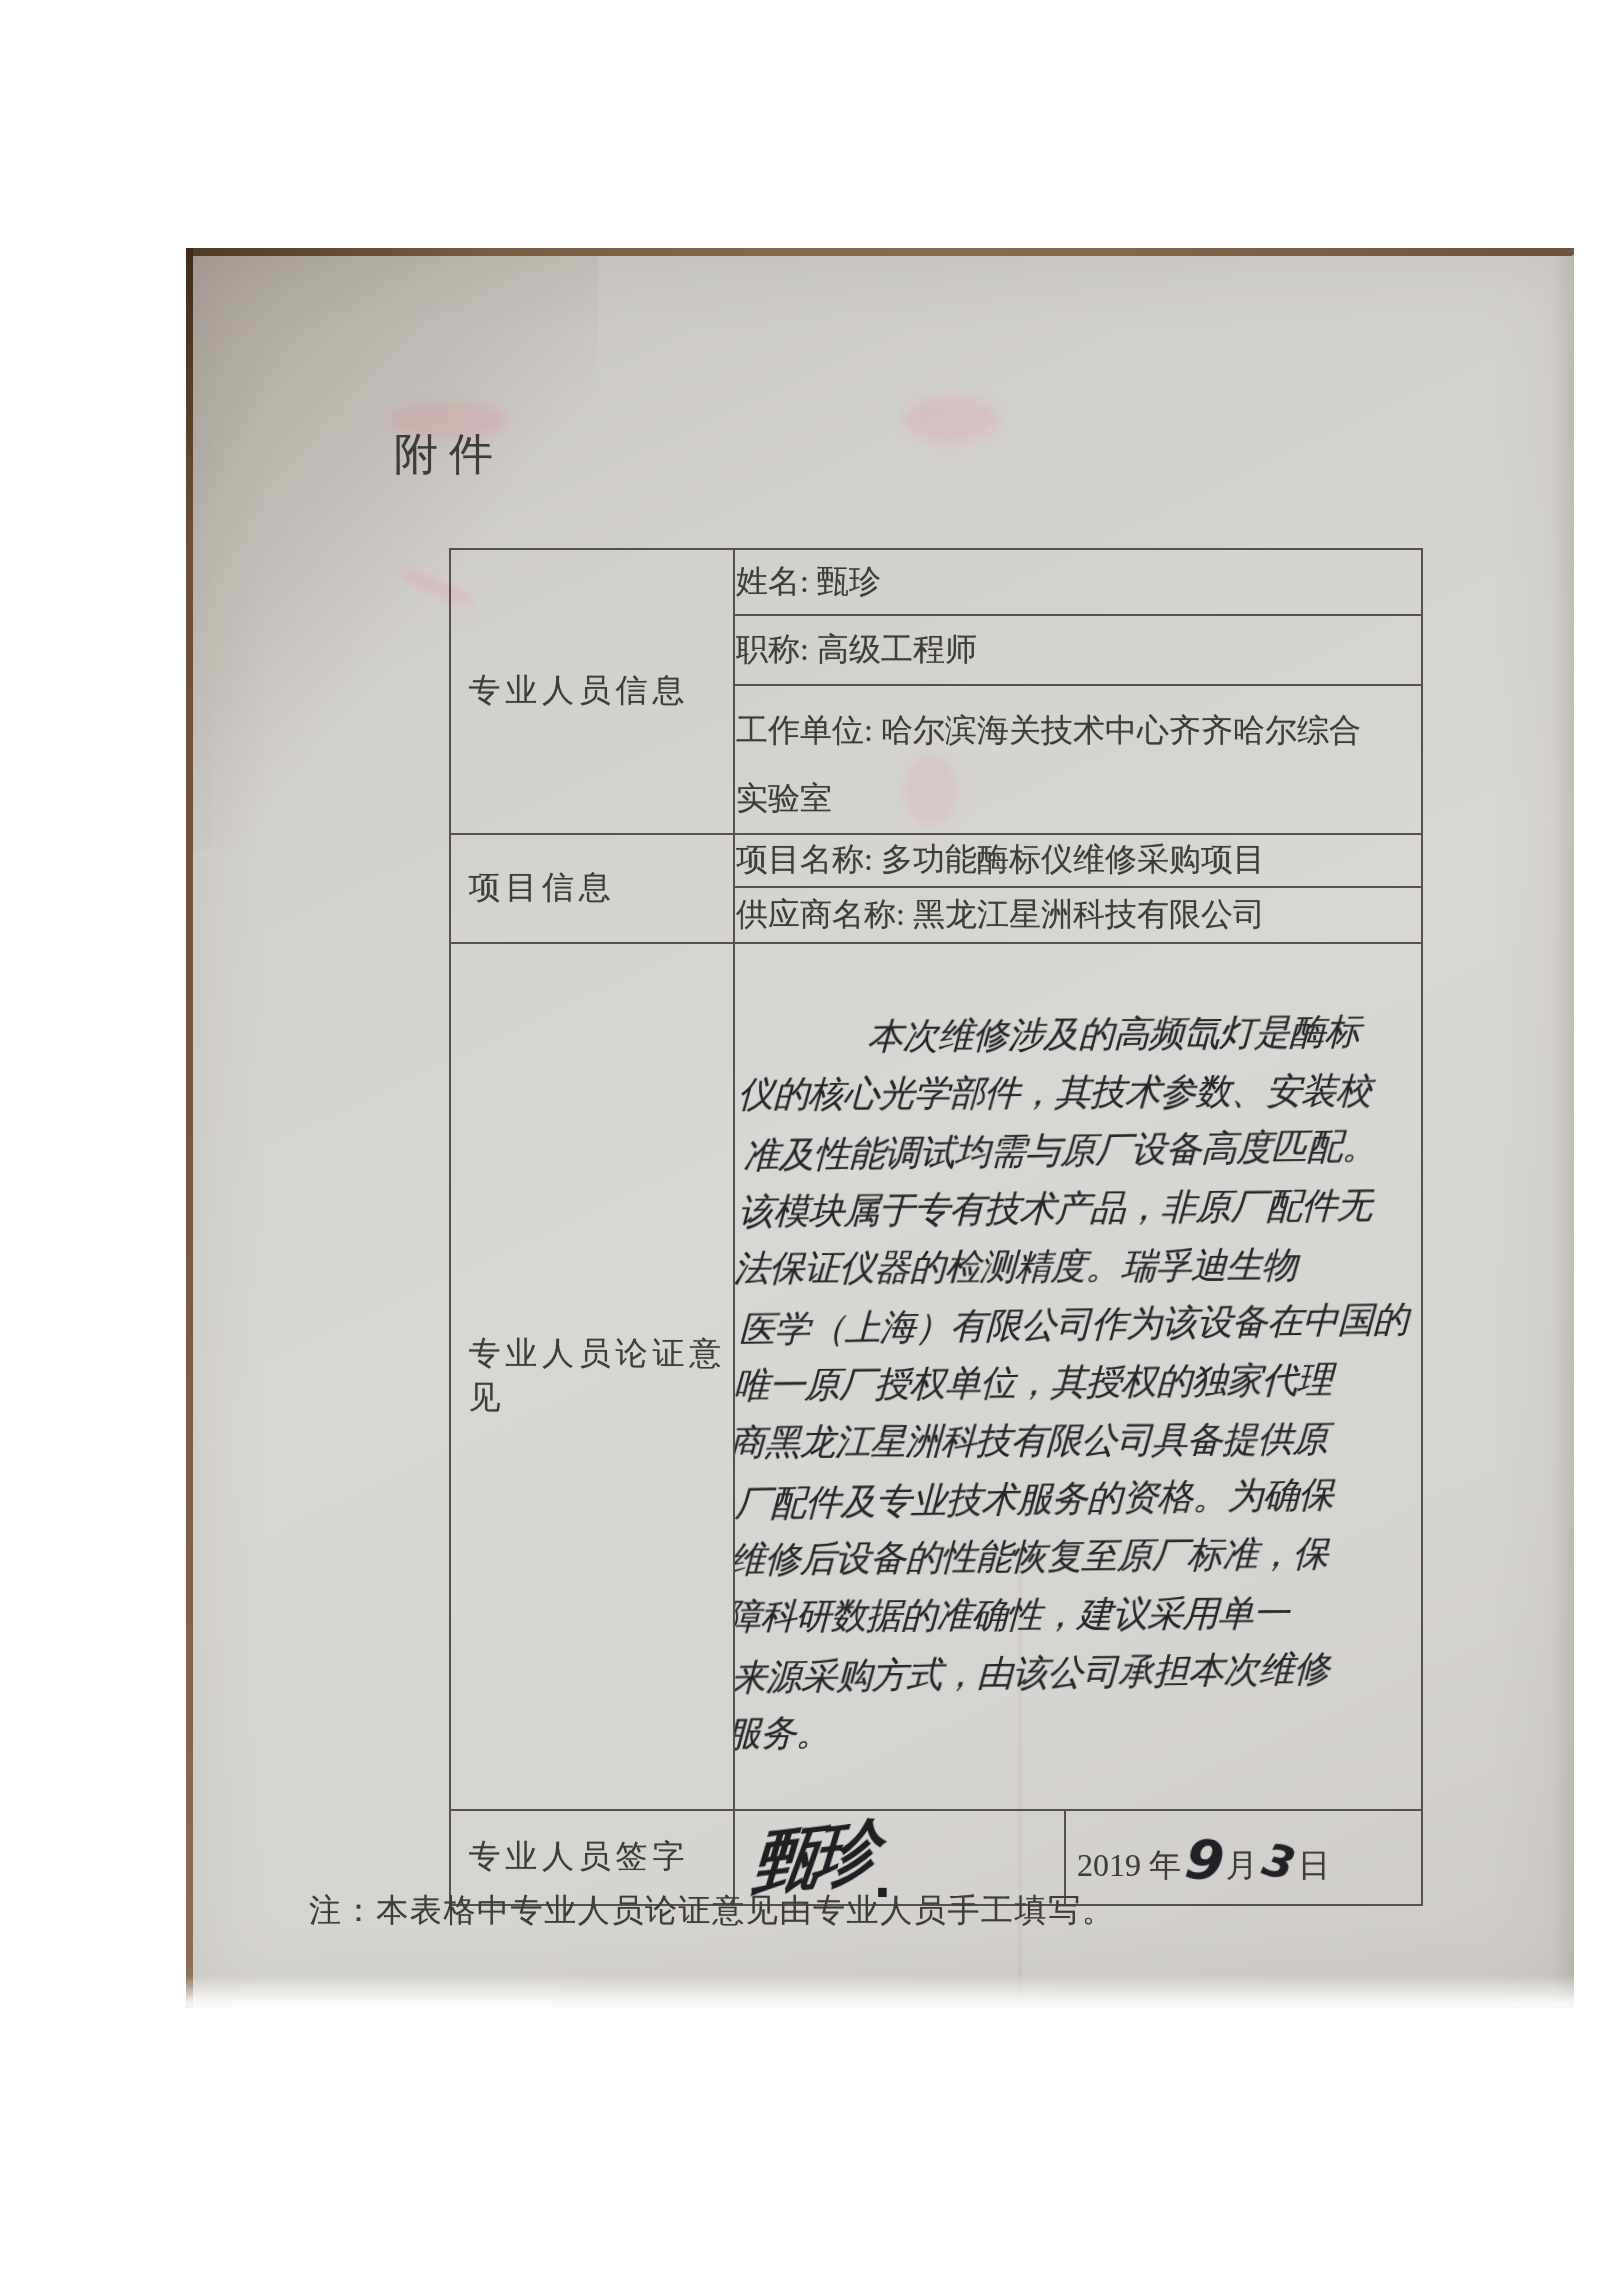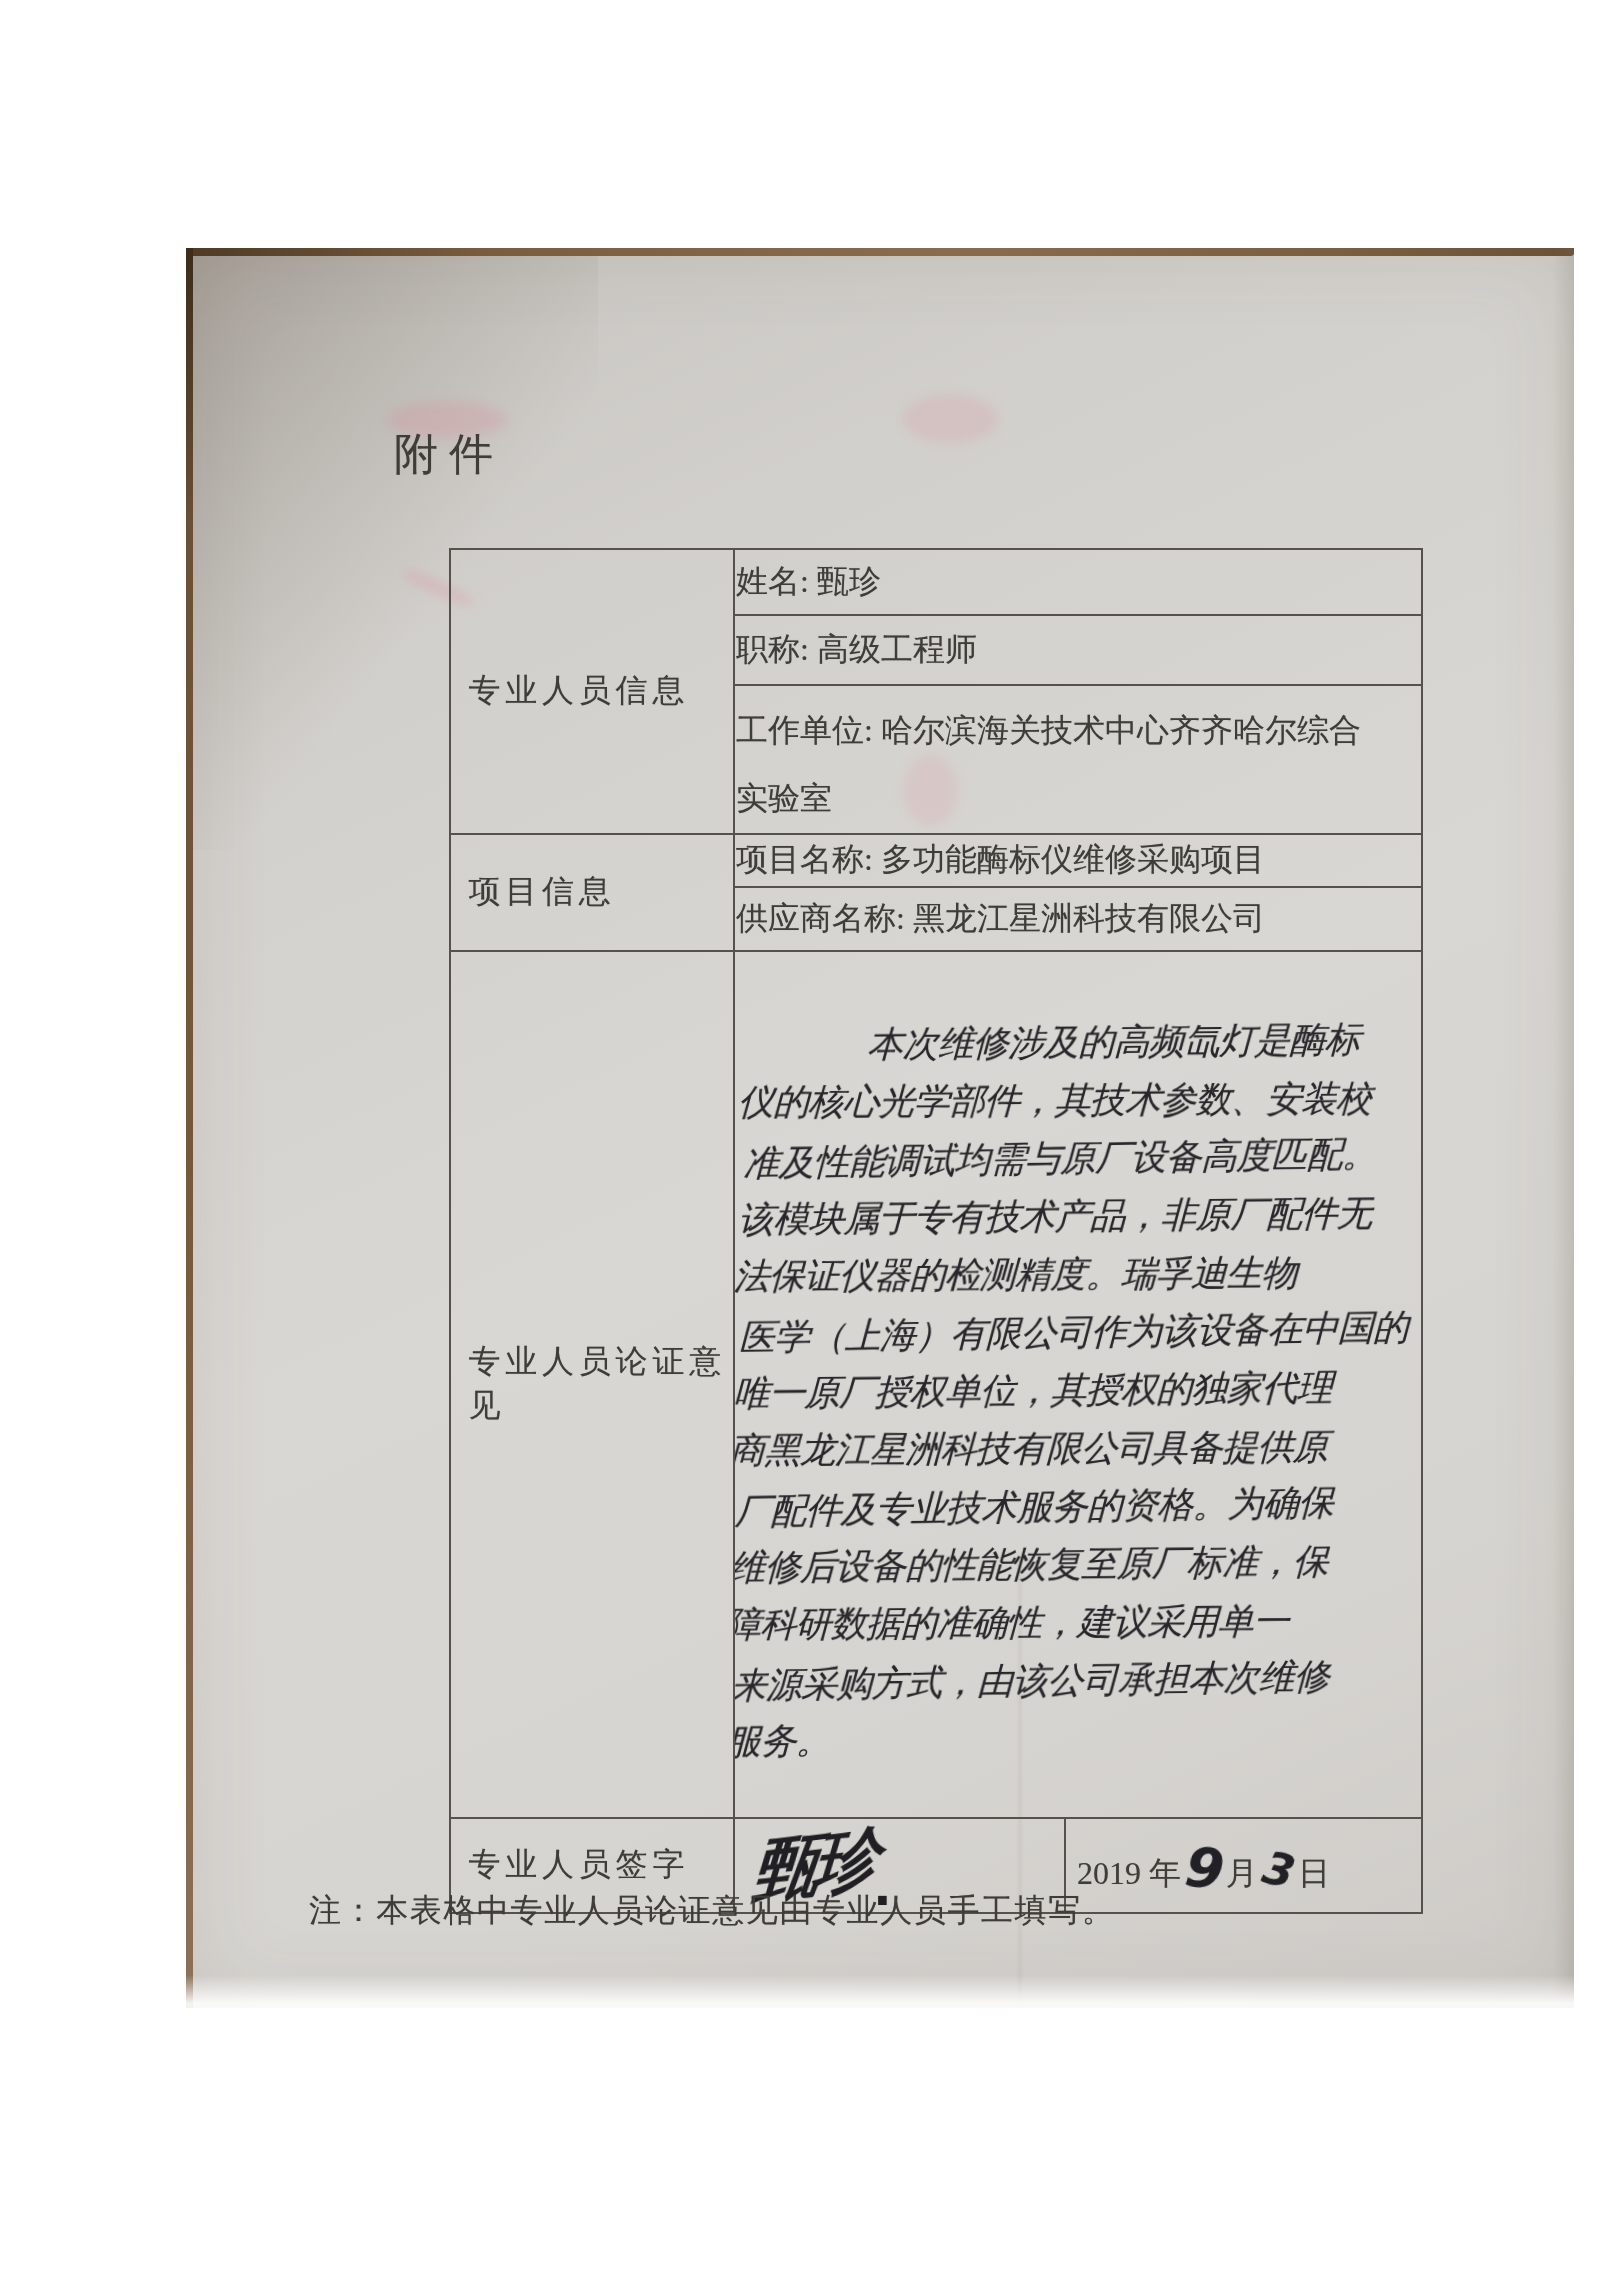--- a/index.html
+++ b/index.html
@@ -141,21 +141,21 @@
     <tr style="height:135px">
       <td class="val val-multi" colspan="2">
         <div>工作单位: 哈尔滨海关技术中心齐齐哈尔综合</div>
         <div>实验室</div>
       </td>
     </tr>
     <tr style="height:53px">
       <td class="lbl" rowspan="2">项目信息</td>
       <td class="val" colspan="2">项目名称: 多功能酶标仪维修采购项目</td>
     </tr>
-    <tr style="height:64px">
+    <tr style="height:56px">
       <td class="val" colspan="2">供应商名称: 黑龙江星洲科技有限公司</td>
     </tr>
     <tr style="height:867px">
       <td class="lbl">专业人员论证意见</td>
       <td class="opinion-cell" colspan="2">
         <div class="hand">
           <div class="ln">本次维修涉及的高频氙灯是酶标</div>
           <div class="ln">仪的核心光学部件，其技术参数、安装校</div>
           <div class="ln">准及性能调试均需与原厂设备高度匹配。</div>
           <div class="ln">该模块属于专有技术产品，非原厂配件无</div>

